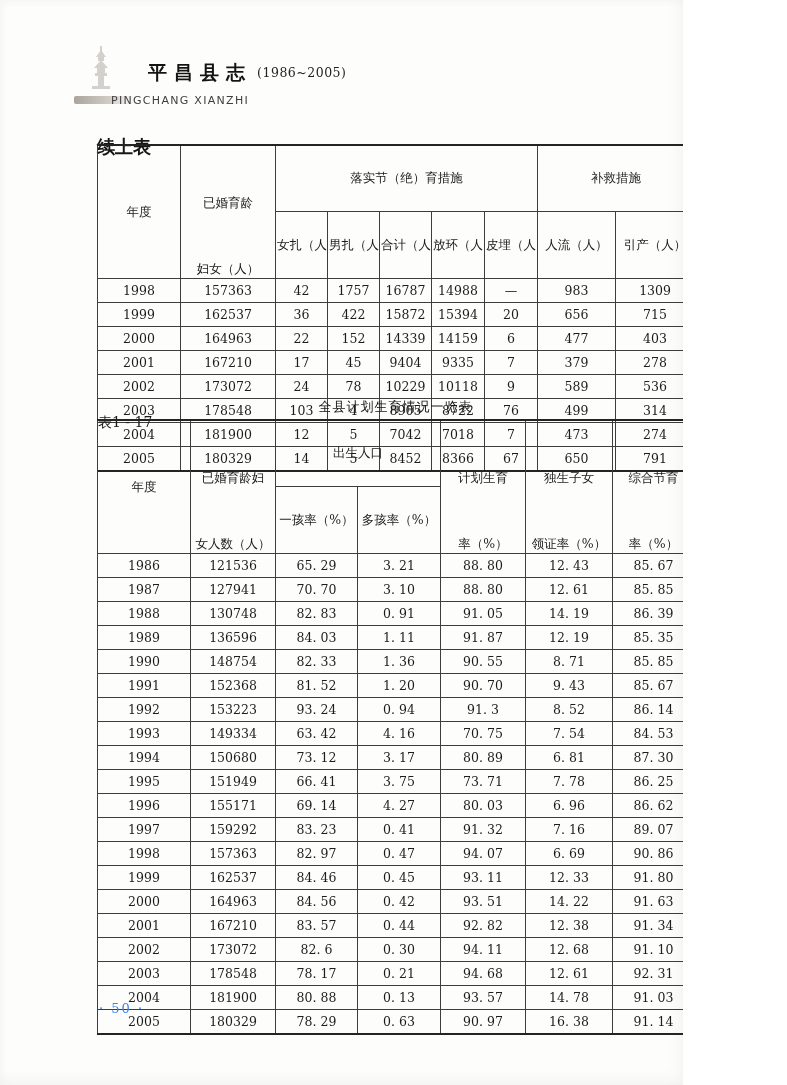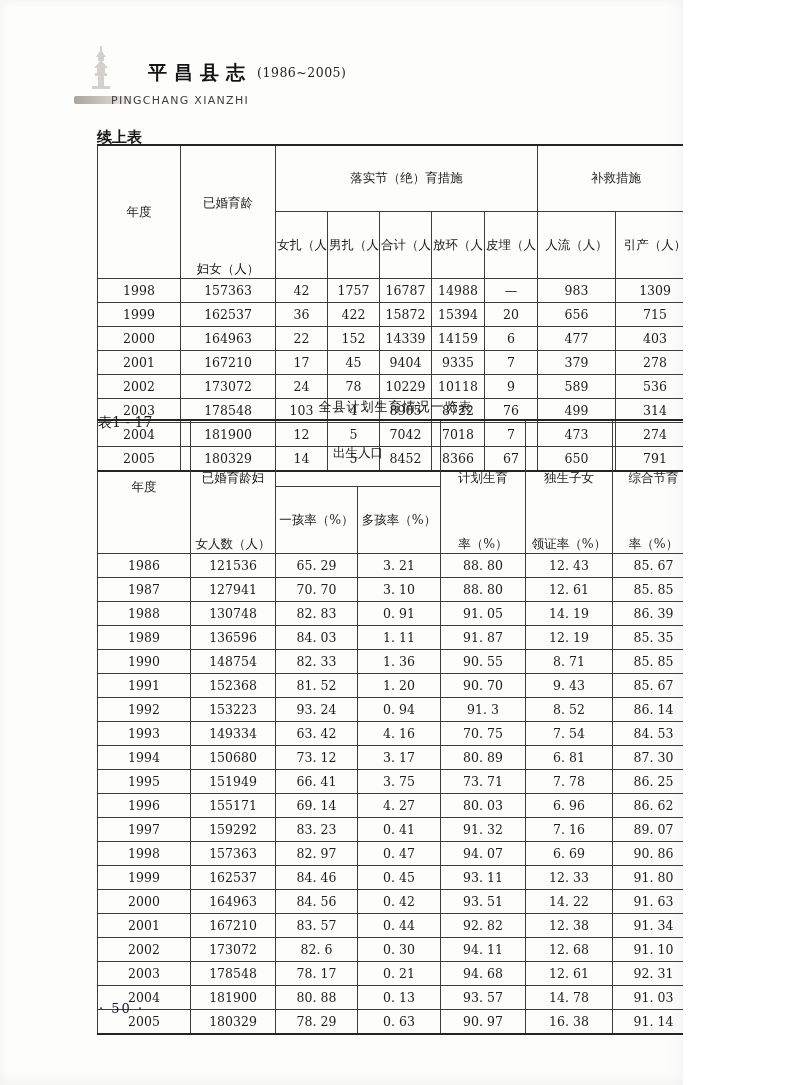--- a/index.html
+++ b/index.html
@@ -26,22 +26,22 @@
   }
   .book-title .yrs {
     font-size:12.5px; color:#222; letter-spacing:0.5px; vertical-align:2px;
   }
   .book-subtitle {
     position:absolute; left:111px; top:94px;
     font-family:"DejaVu Sans", sans-serif; font-size:11px;
     letter-spacing:1.3px; color:#3e3e3e;
   }
   .cont-label {
-    position:absolute; left:97px; top:128px;
-    font-family:"DejaVu Sans", sans-serif; font-weight:bold; font-size:15px; color:#161616;
+    position:absolute; left:97px; top:135px;
+    font-family:"DejaVu Sans", sans-serif; font-weight:bold; font-size:18px; color:#161616;
   }
 
   
   table {
     border-collapse:collapse; table-layout:fixed;
     font-size:12.5px; color:#1c1c1c;
     border:1px solid #383838; border-top:2.5px solid #242424; border-bottom:2px solid #242424;
   }
   th, td {
     border:1px solid #3d3d3d; text-align:center; vertical-align:middle;
@@ -61,21 +61,21 @@
     position:absolute; left:1px; top:16px; font-size:14px; color:#1a1a1a;
   }
   .t2-caption .ttl {
     position:absolute; left:0; right:0; top:0; text-align:center;
     font-family:"DejaVu Sans", sans-serif; font-weight:normal; font-size:13px; color:#141414;
     letter-spacing:1px;
   }
 
   .page-number {
     position:absolute; left:99px; top:1001px;
-    font-size:13px; letter-spacing:2px; color:#0f172a;
+    font-size:13px; letter-spacing:2px; color:#3b82f6;
   }
 </style>
 </head>
 <body>
 
 <div class="page">
 
   <svg class="pagoda" width="26" height="50" viewBox="0 0 26 50">
     <g fill="#b3ada4">
       <rect x="12" y="2" width="2" height="6"></rect>

